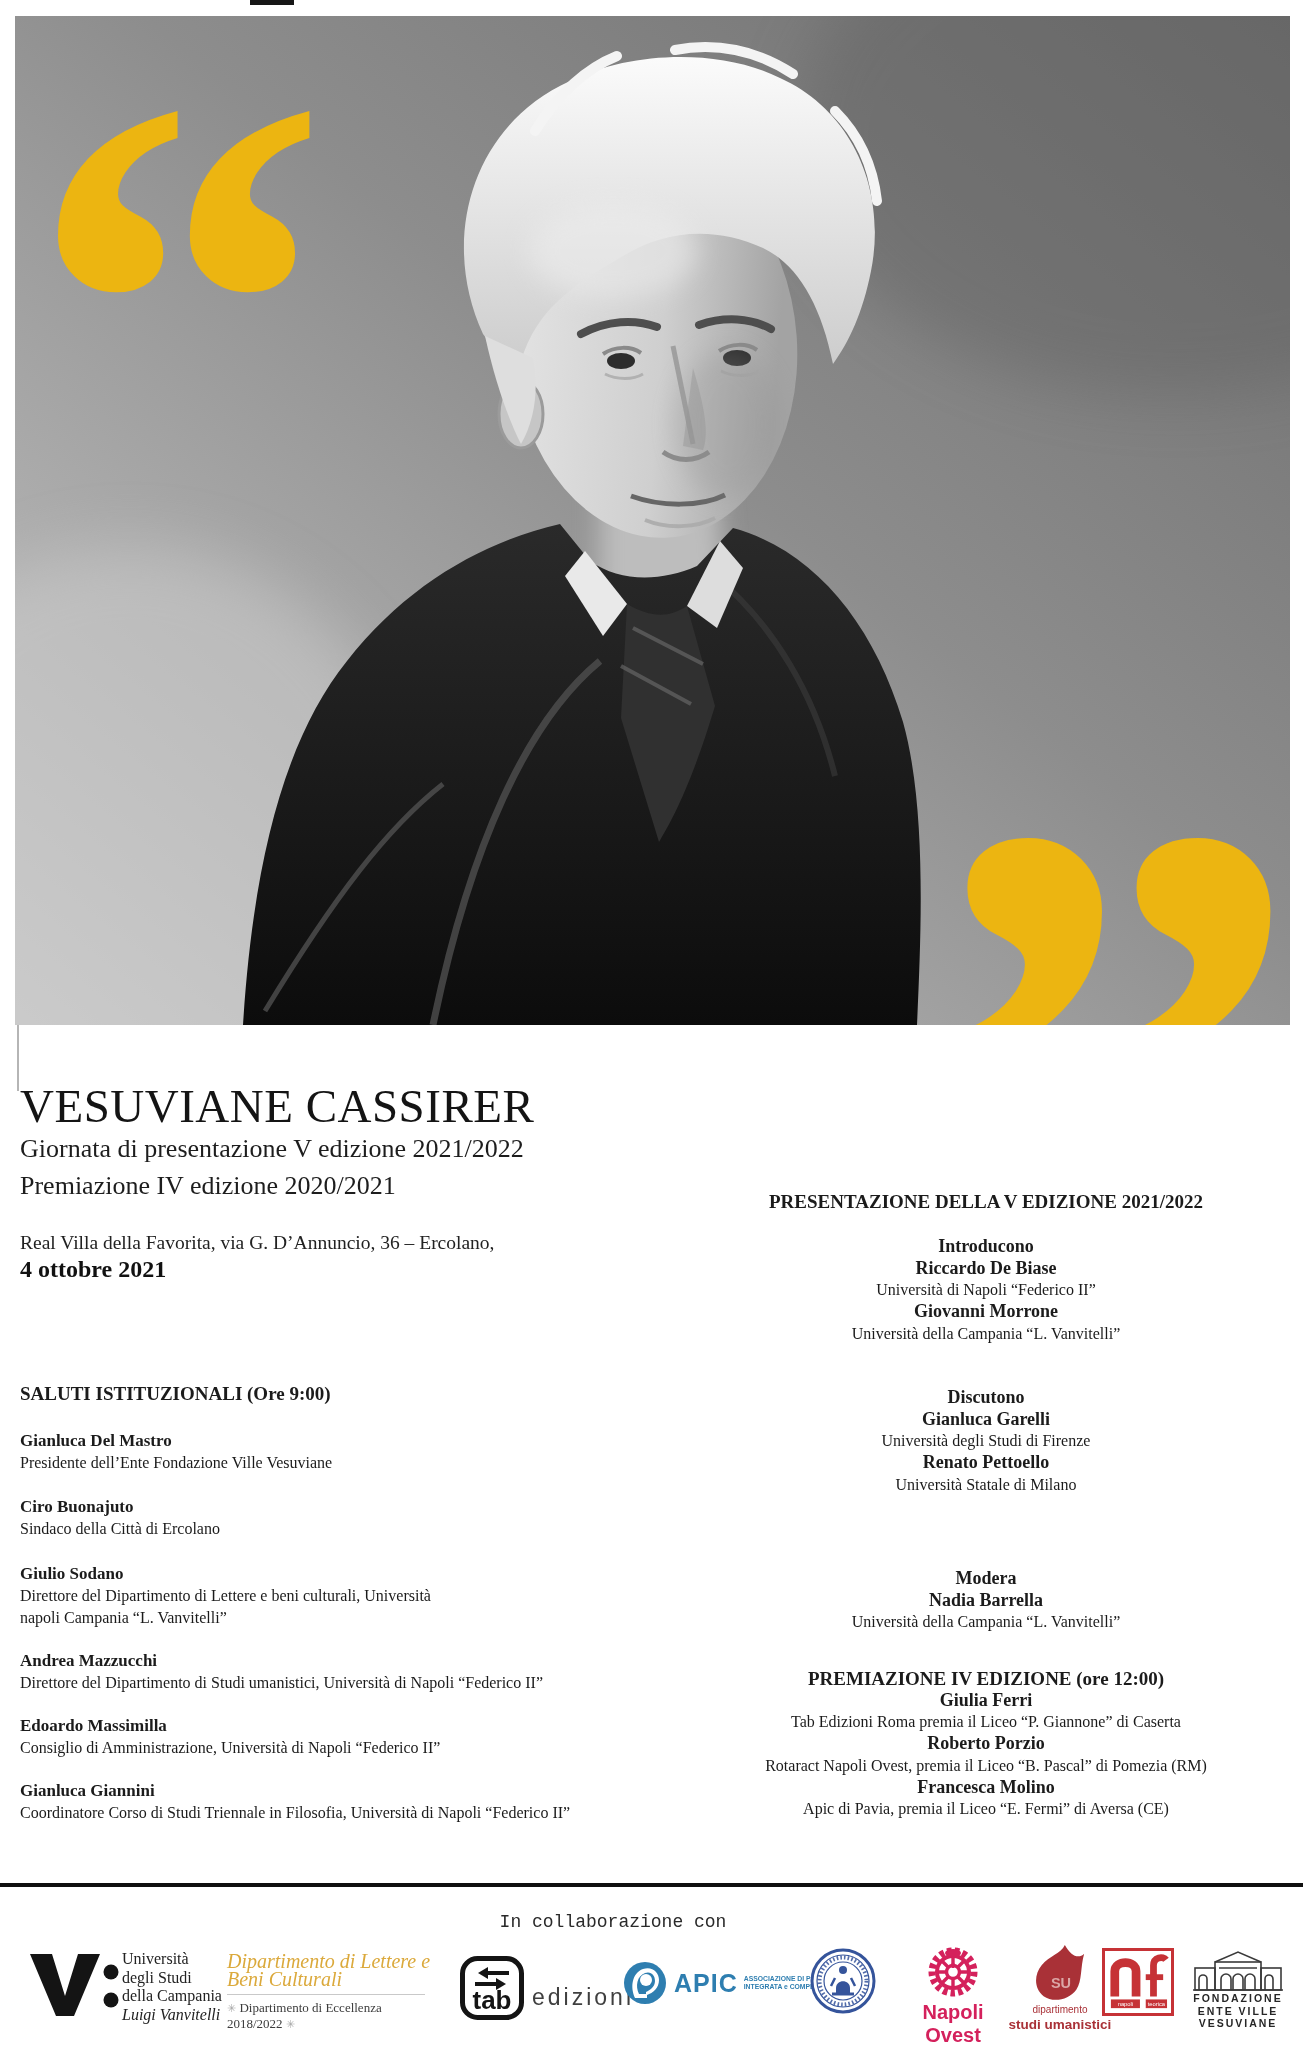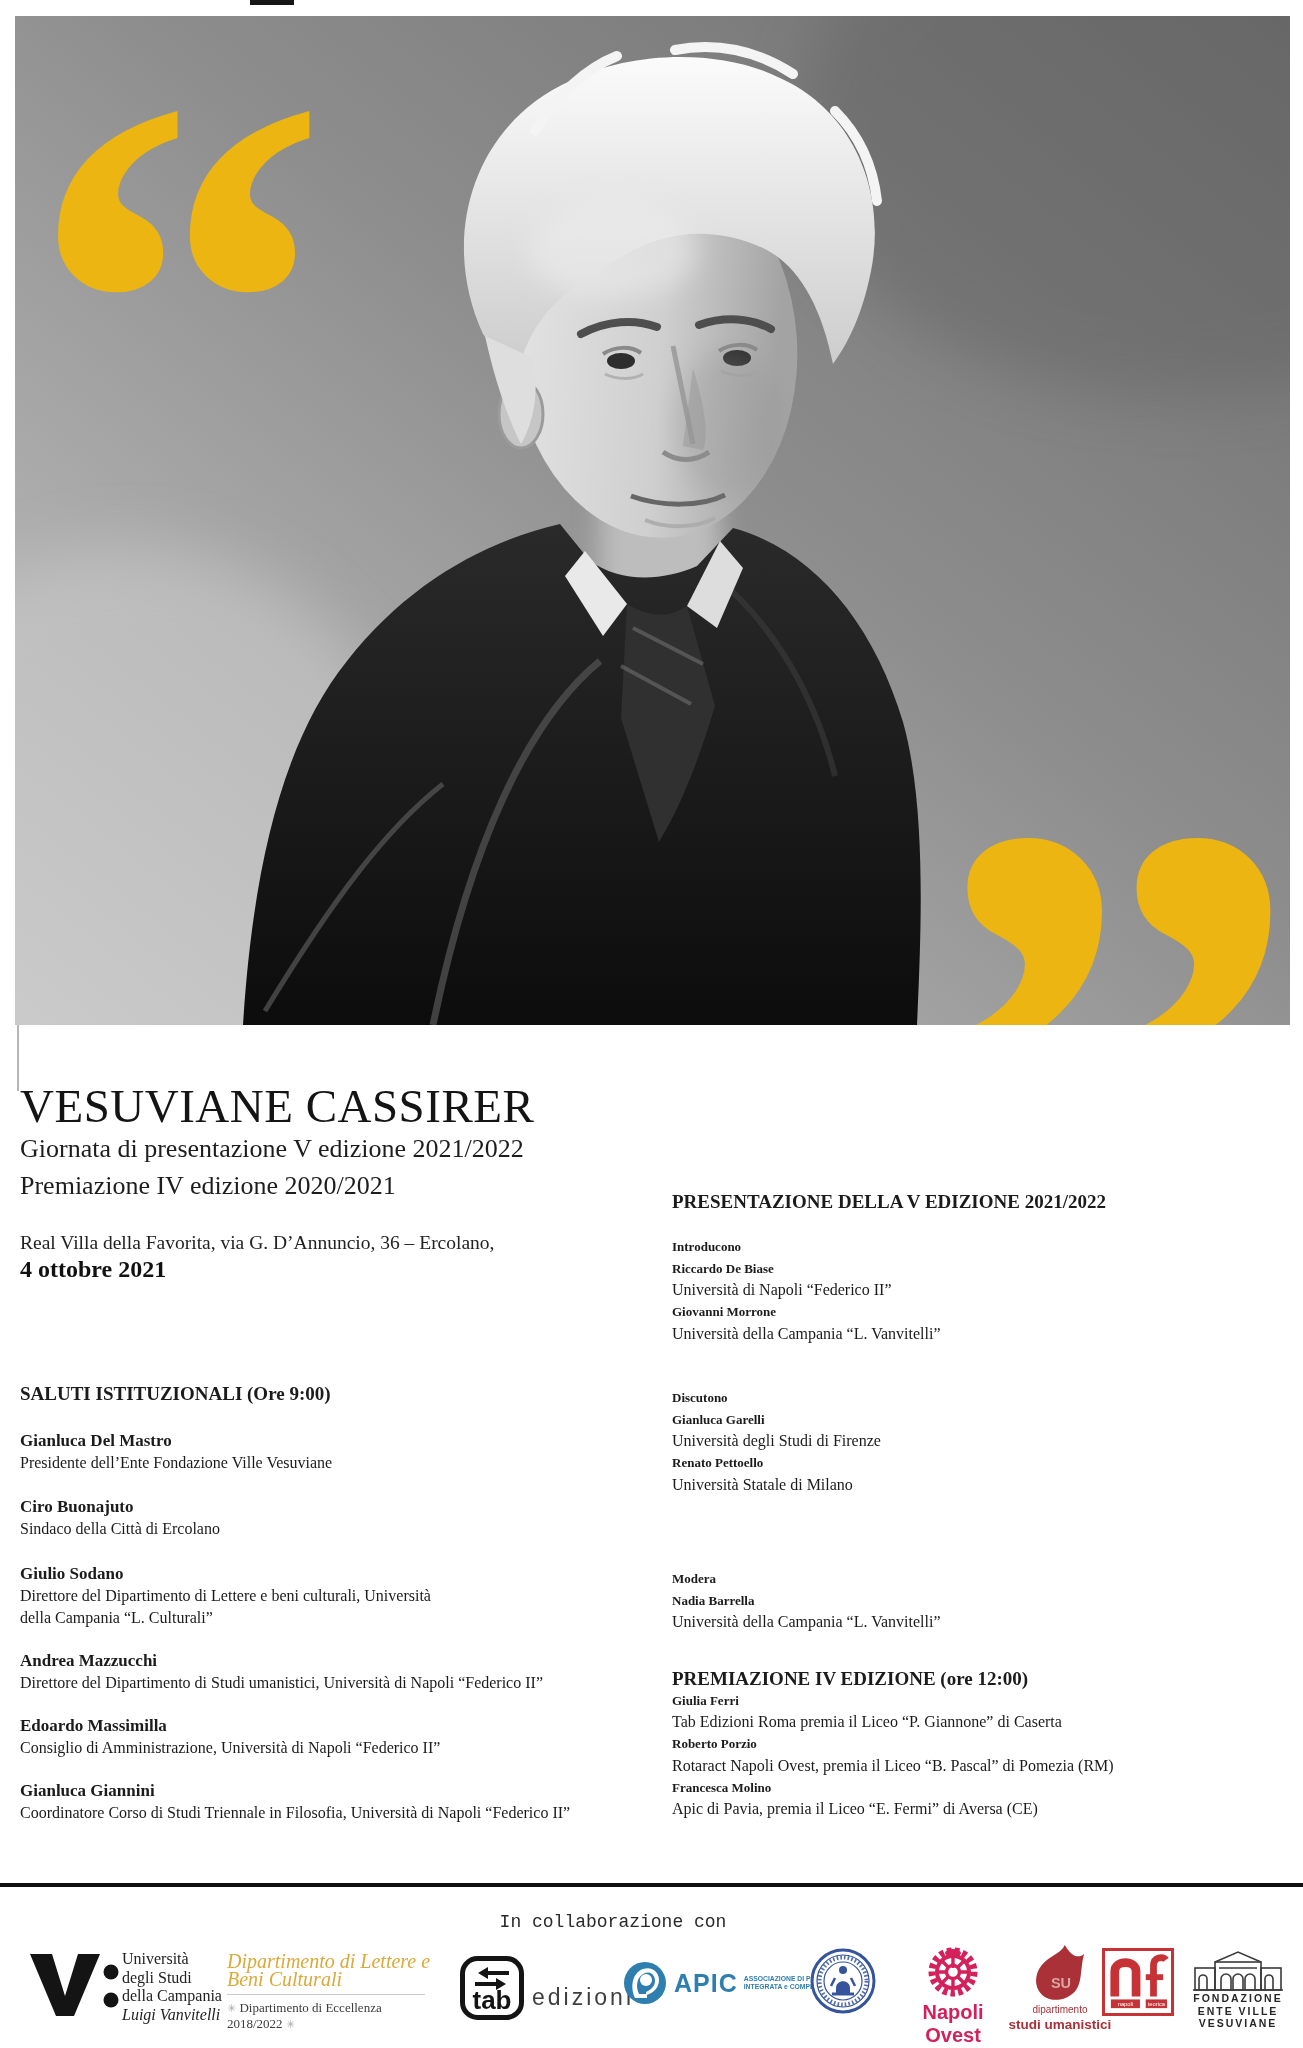--- a/index.html
+++ b/index.html
@@ -13,26 +13,26 @@
   .quote.close{left:905px;top:690px;font-size:770px;}
   .top-strip{position:absolute;left:250px;top:0;width:44px;height:5px;background:#161616;}
   .left-tick{position:absolute;left:17px;top:1025px;width:2px;height:66px;background:#b5b5b5;}
   
   .title{position:absolute;left:20px;top:1080px;font-size:47px;line-height:52px;letter-spacing:.5px;color:#141414;}
   .subtitle{position:absolute;left:20px;top:1130px;font-size:26px;line-height:37px;color:#1d1d1d;}
   .venue{position:absolute;left:20px;top:1232px;font-size:19.5px;color:#222;}
   .date{position:absolute;left:20px;top:1256px;font-size:24px;font-weight:bold;color:#111;}
   
   .col-left{left:20px;width:655px;}
-  .col-right{left:672px;width:628px;}
+  .col-right{left:672px;width:628px;text-align:center;}
   .sec-header{font-size:19px;font-weight:bold;line-height:22px;}
   .entry .name{font-size:17px;font-weight:bold;line-height:22px;}
   .entry .role{font-size:16px;line-height:22px;}
   .block .line{line-height:21.7px;}
-  .block .lbl,.block .nm{font-size:13px;font-weight:bold;font-family:Liberation Serif, serif;}
+  .block .lbl,.block .nm{font-size:18px;font-weight:bold;font-family:Liberation Serif, serif;}
   .block .aff,.block .rl{font-size:16px;}
   .block .hd{font-size:19px;font-weight:bold;}
   
   .footer-rule{position:absolute;left:0;top:1883px;width:1303px;height:3.5px;background:#101010;}
   .collab{position:absolute;left:463px;top:1912px;width:300px;text-align:center;font-size:18px;color:#2a2a2a;font-family:Liberation Mono, monospace;}
   .logo{position:absolute;}
   .uni-text{left:122px;top:1950px;font-size:16px;line-height:18.5px;color:#222;}
   .uni-text .it{font-style:italic;}
   .dept{left:227px;top:1952px;width:205px;font-family:"Liberation Serif",serif;}
   .dept .gold{font-style:italic;font-size:20px;line-height:18px;color:#DBA93B;}
@@ -142,21 +142,21 @@
     <div class="name">Gianluca Del Mastro</div>
     <div class="role">Presidente dell’Ente Fondazione Ville Vesuviane</div>
   </div>
   <div class="abs col-left entry" style="top:1496px;">
     <div class="name">Ciro Buonajuto</div>
     <div class="role">Sindaco della Città di Ercolano</div>
   </div>
   <div class="abs col-left entry" style="top:1563px;">
     <div class="name">Giulio Sodano</div>
     <div class="role">Direttore del Dipartimento di Lettere e beni culturali, Università</div>
-    <div class="role">della Campania “L. Culturali”</div>
+    <div class="role">napoli Campania “L. Vanvitelli”</div>
   </div>
   <div class="abs col-left entry" style="top:1650px;">
     <div class="name">Andrea Mazzucchi</div>
     <div class="role">Direttore del Dipartimento di Studi umanistici, Università di Napoli “Federico II”</div>
   </div>
   <div class="abs col-left entry" style="top:1715px;">
     <div class="name">Edoardo Massimilla</div>
     <div class="role">Consiglio di Amministrazione, Università di Napoli “Federico II”</div>
   </div>
   <div class="abs col-left entry" style="top:1780px;">

